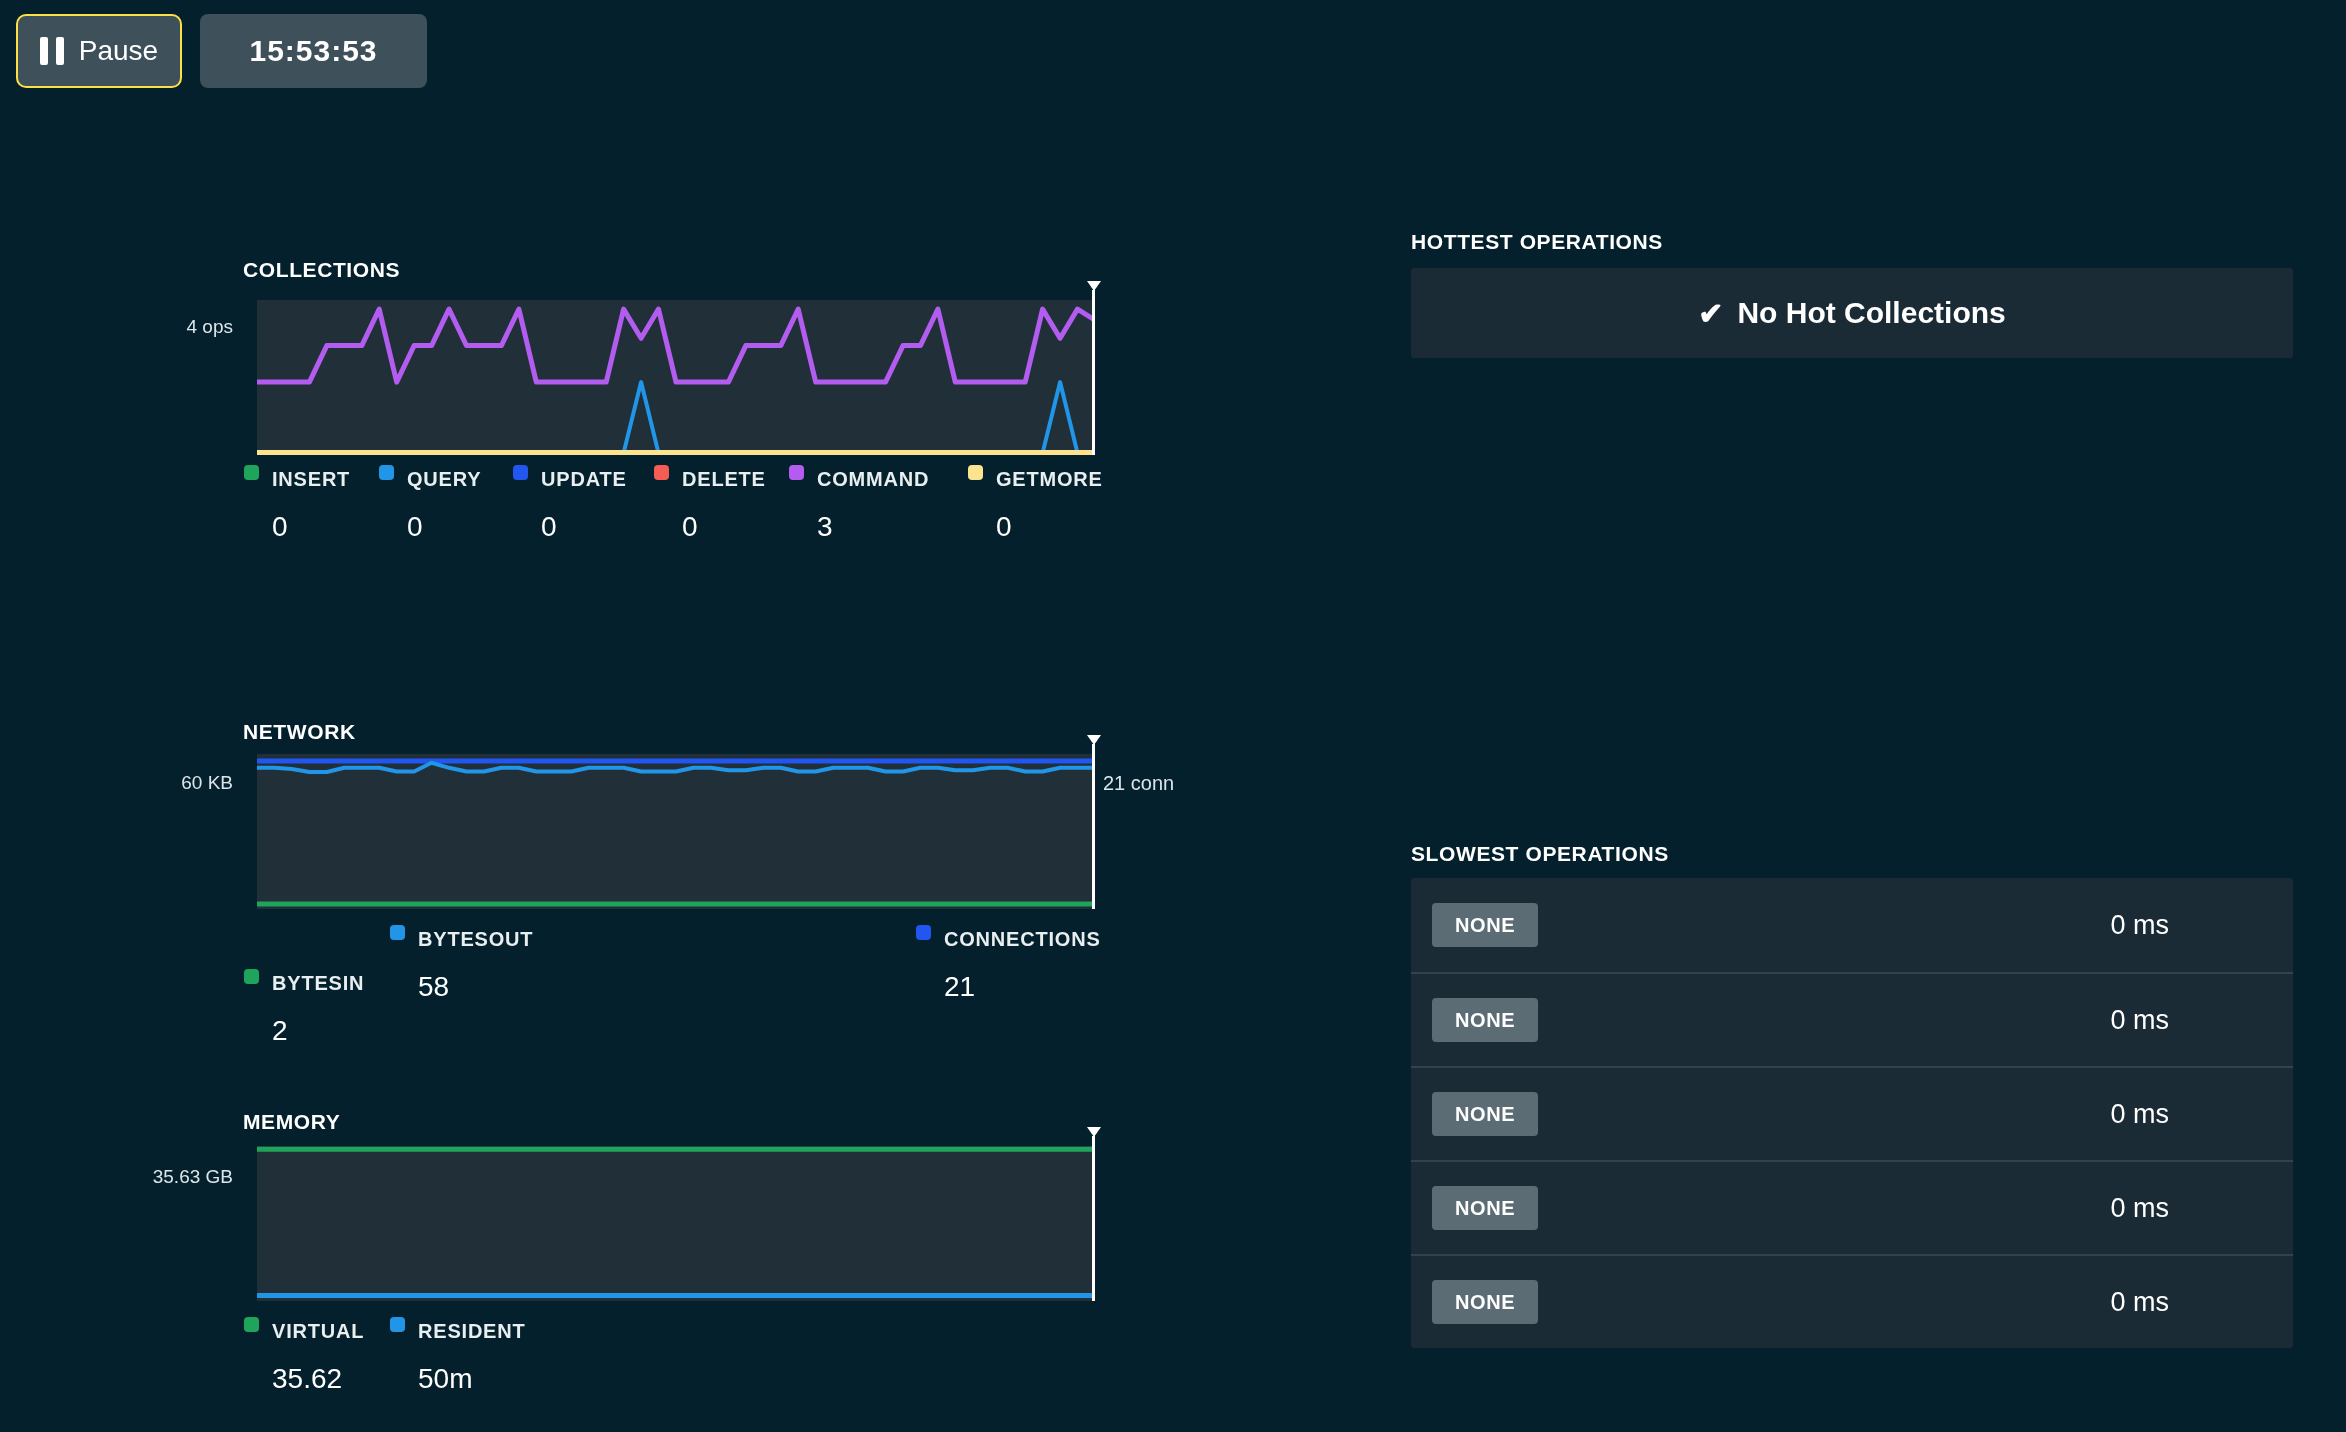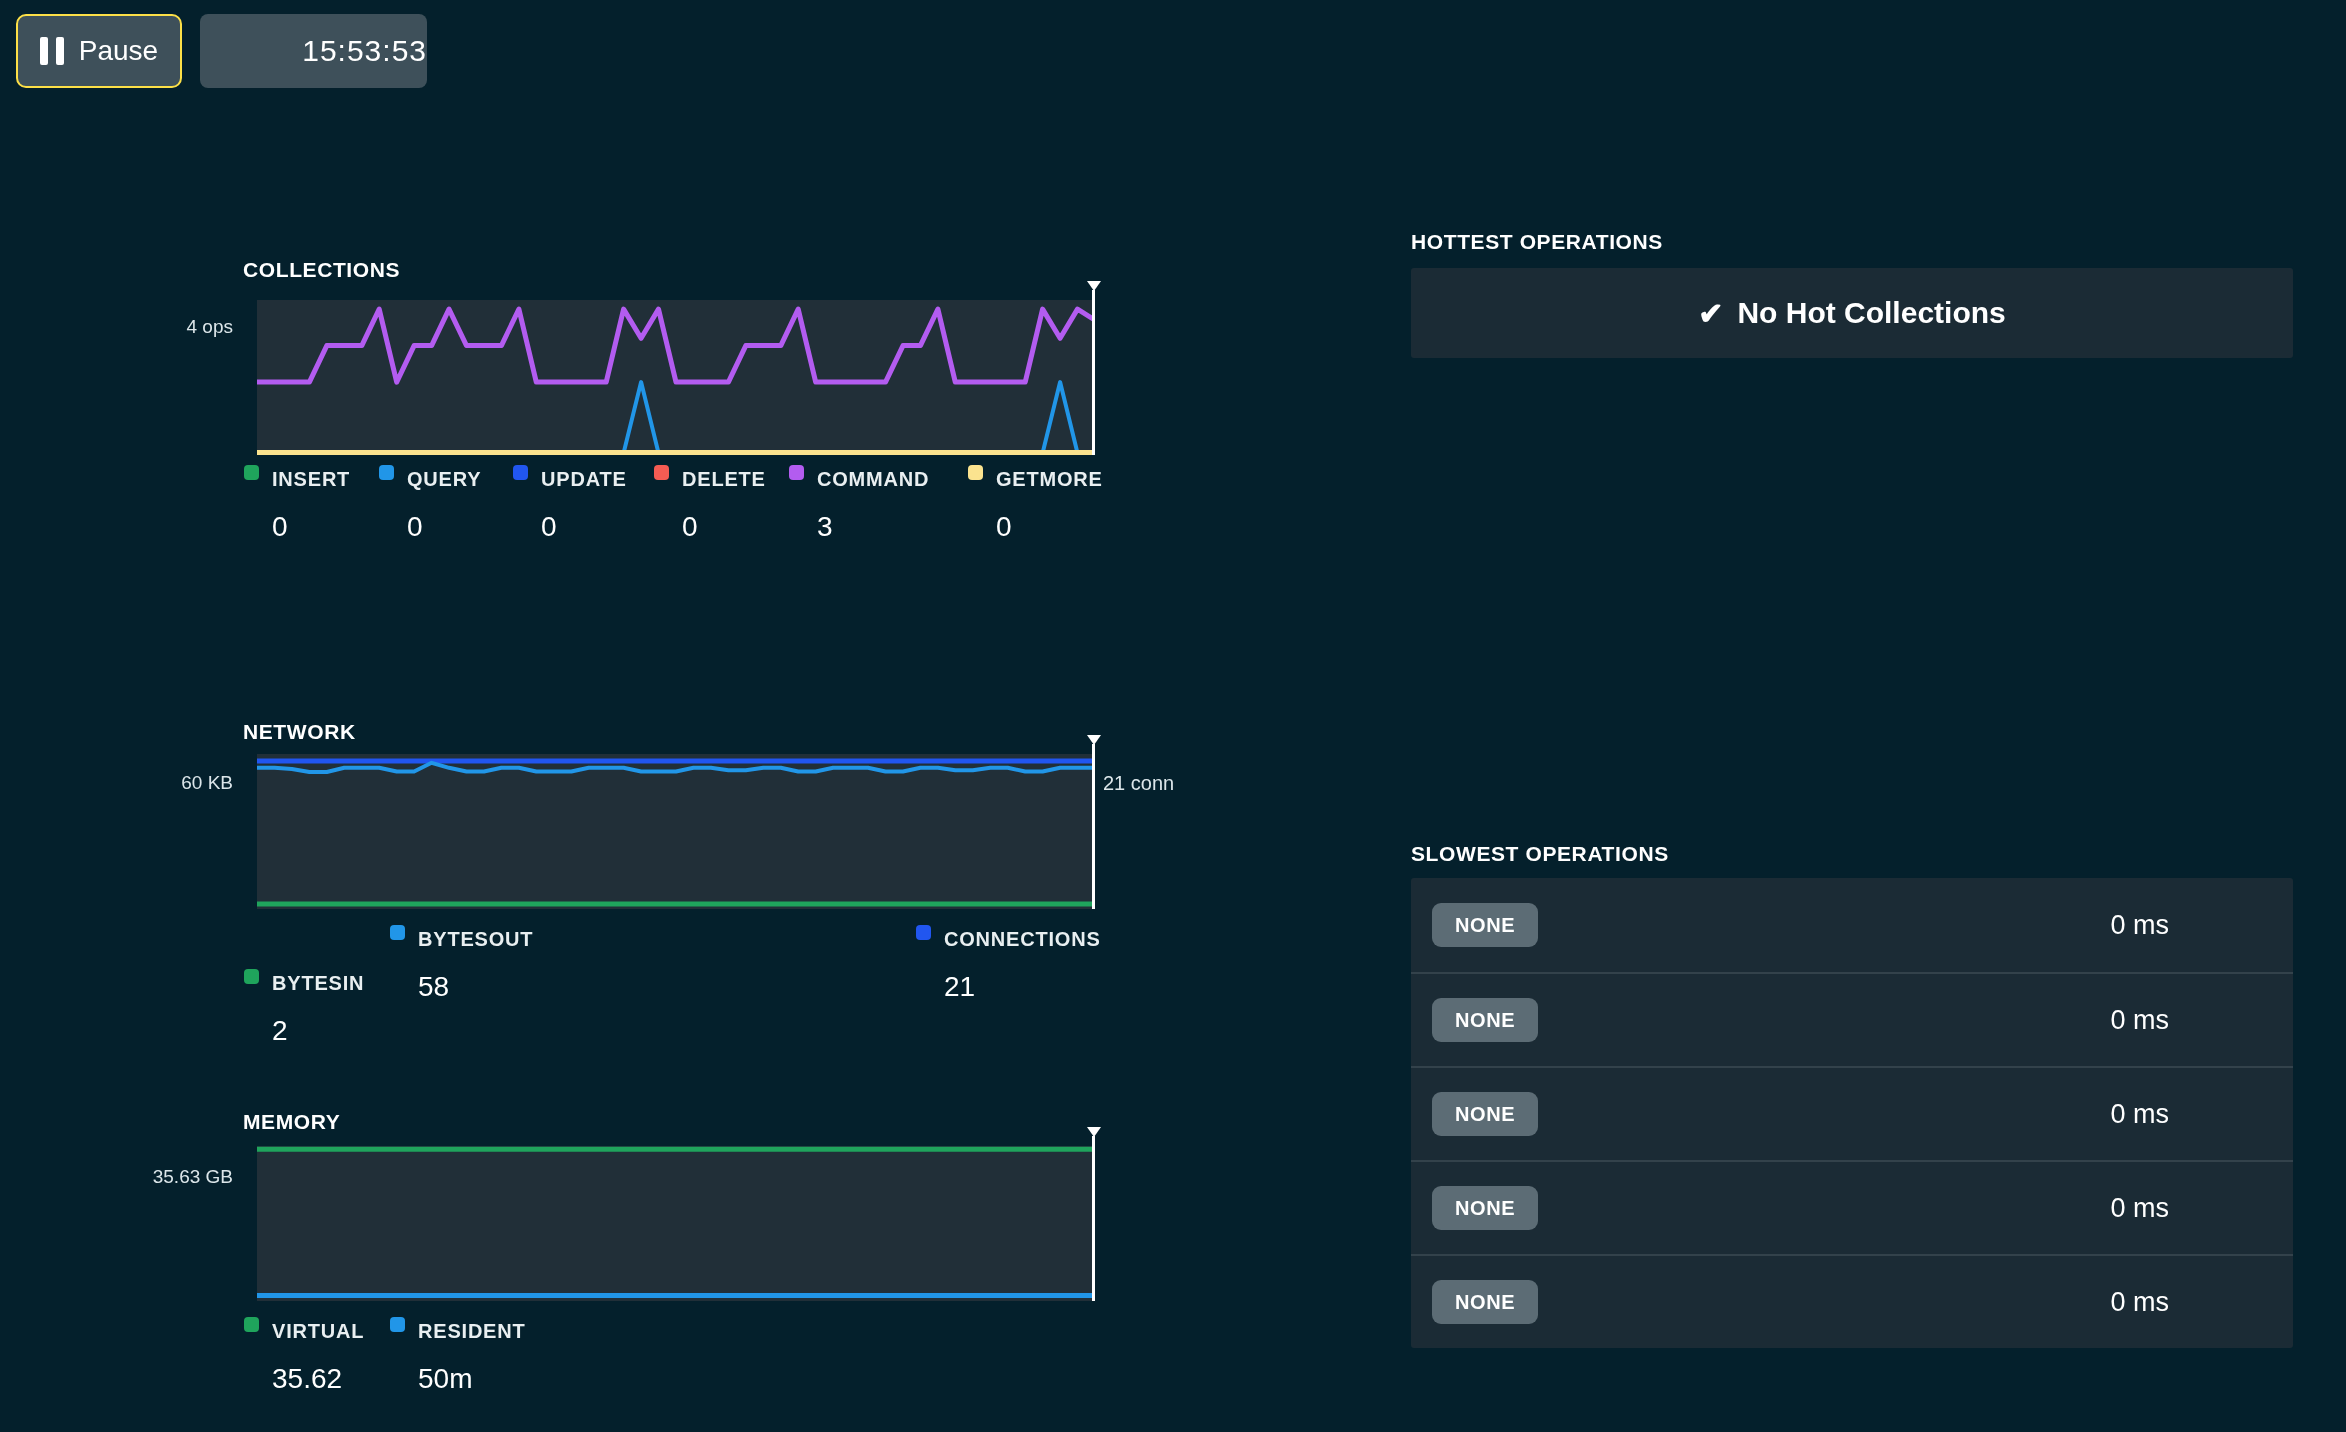--- a/index.html
+++ b/index.html
@@ -13,22 +13,22 @@
     background:#3E505A; border:2px solid #fde047; border-radius:10px;
     display:flex; align-items:center; justify-content:center; gap:15px;
     cursor:pointer;
   }
   .pause-icon { display:flex; gap:8px; }
   .pause-icon i { display:block; width:8px; height:28px; background:#fff; border-radius:2px; }
   .btn-pause span.lbl { font-size:28px; font-weight:500; color:#fff; }
   .time-chip {
     position:absolute; left:200px; top:14px; width:227px; height:74px;
     background:#3E505A; border-radius:8px;
-    display:flex; align-items:center; justify-content:flex-end;
-    font-size:30px; font-weight:400; letter-spacing:1px; color:#fff;
+    display:flex; align-items:center; justify-content:center;
+    font-size:30px; font-weight:700; letter-spacing:1px; color:#fff;
   }
 
   
   .sec-title { position:absolute; font-size:21px; font-weight:700; letter-spacing:0.6px; color:#fff; }
   .chart-box { position:absolute; left:257px; width:838px; height:155px; background:#212F38; }
   .cursor-line { position:absolute; right:0; top:-10px; bottom:0; width:3px; background:#fff; }
   .cursor-line::before {
     content:""; position:absolute; top:-9px; left:50%; transform:translateX(-50%);
     width:0; height:0; border-left:7px solid transparent; border-right:7px solid transparent;
     border-top:10px solid #fff;
@@ -52,21 +52,21 @@
     font-size:30px; font-weight:600; color:#fff;
   }
   .slowest-panel { position:absolute; left:1411px; top:878px; width:882px; border-radius:3px; overflow:hidden; }
   .slow-row {
     position:relative; height:94px; background:#1B2B35;
     display:flex; align-items:center;
   }
   .slow-row + .slow-row { border-top:2px solid #33424B; }
   .none-badge {
     margin-left:21px; height:44px; padding:4px 23px;
-    background:#5C6C75; border-radius:9px;
+    background:#5C6C75; border-radius:4px;
     display:flex; align-items:center; font-size:20px; font-weight:700; letter-spacing:0.6px; color:#fff;
   }
   .duration { position:absolute; right:124px; font-size:27px; color:#fff; }
 </style>
 </head>
 <body>
 
 <div class="app">
 
   <div class="btn-pause">

